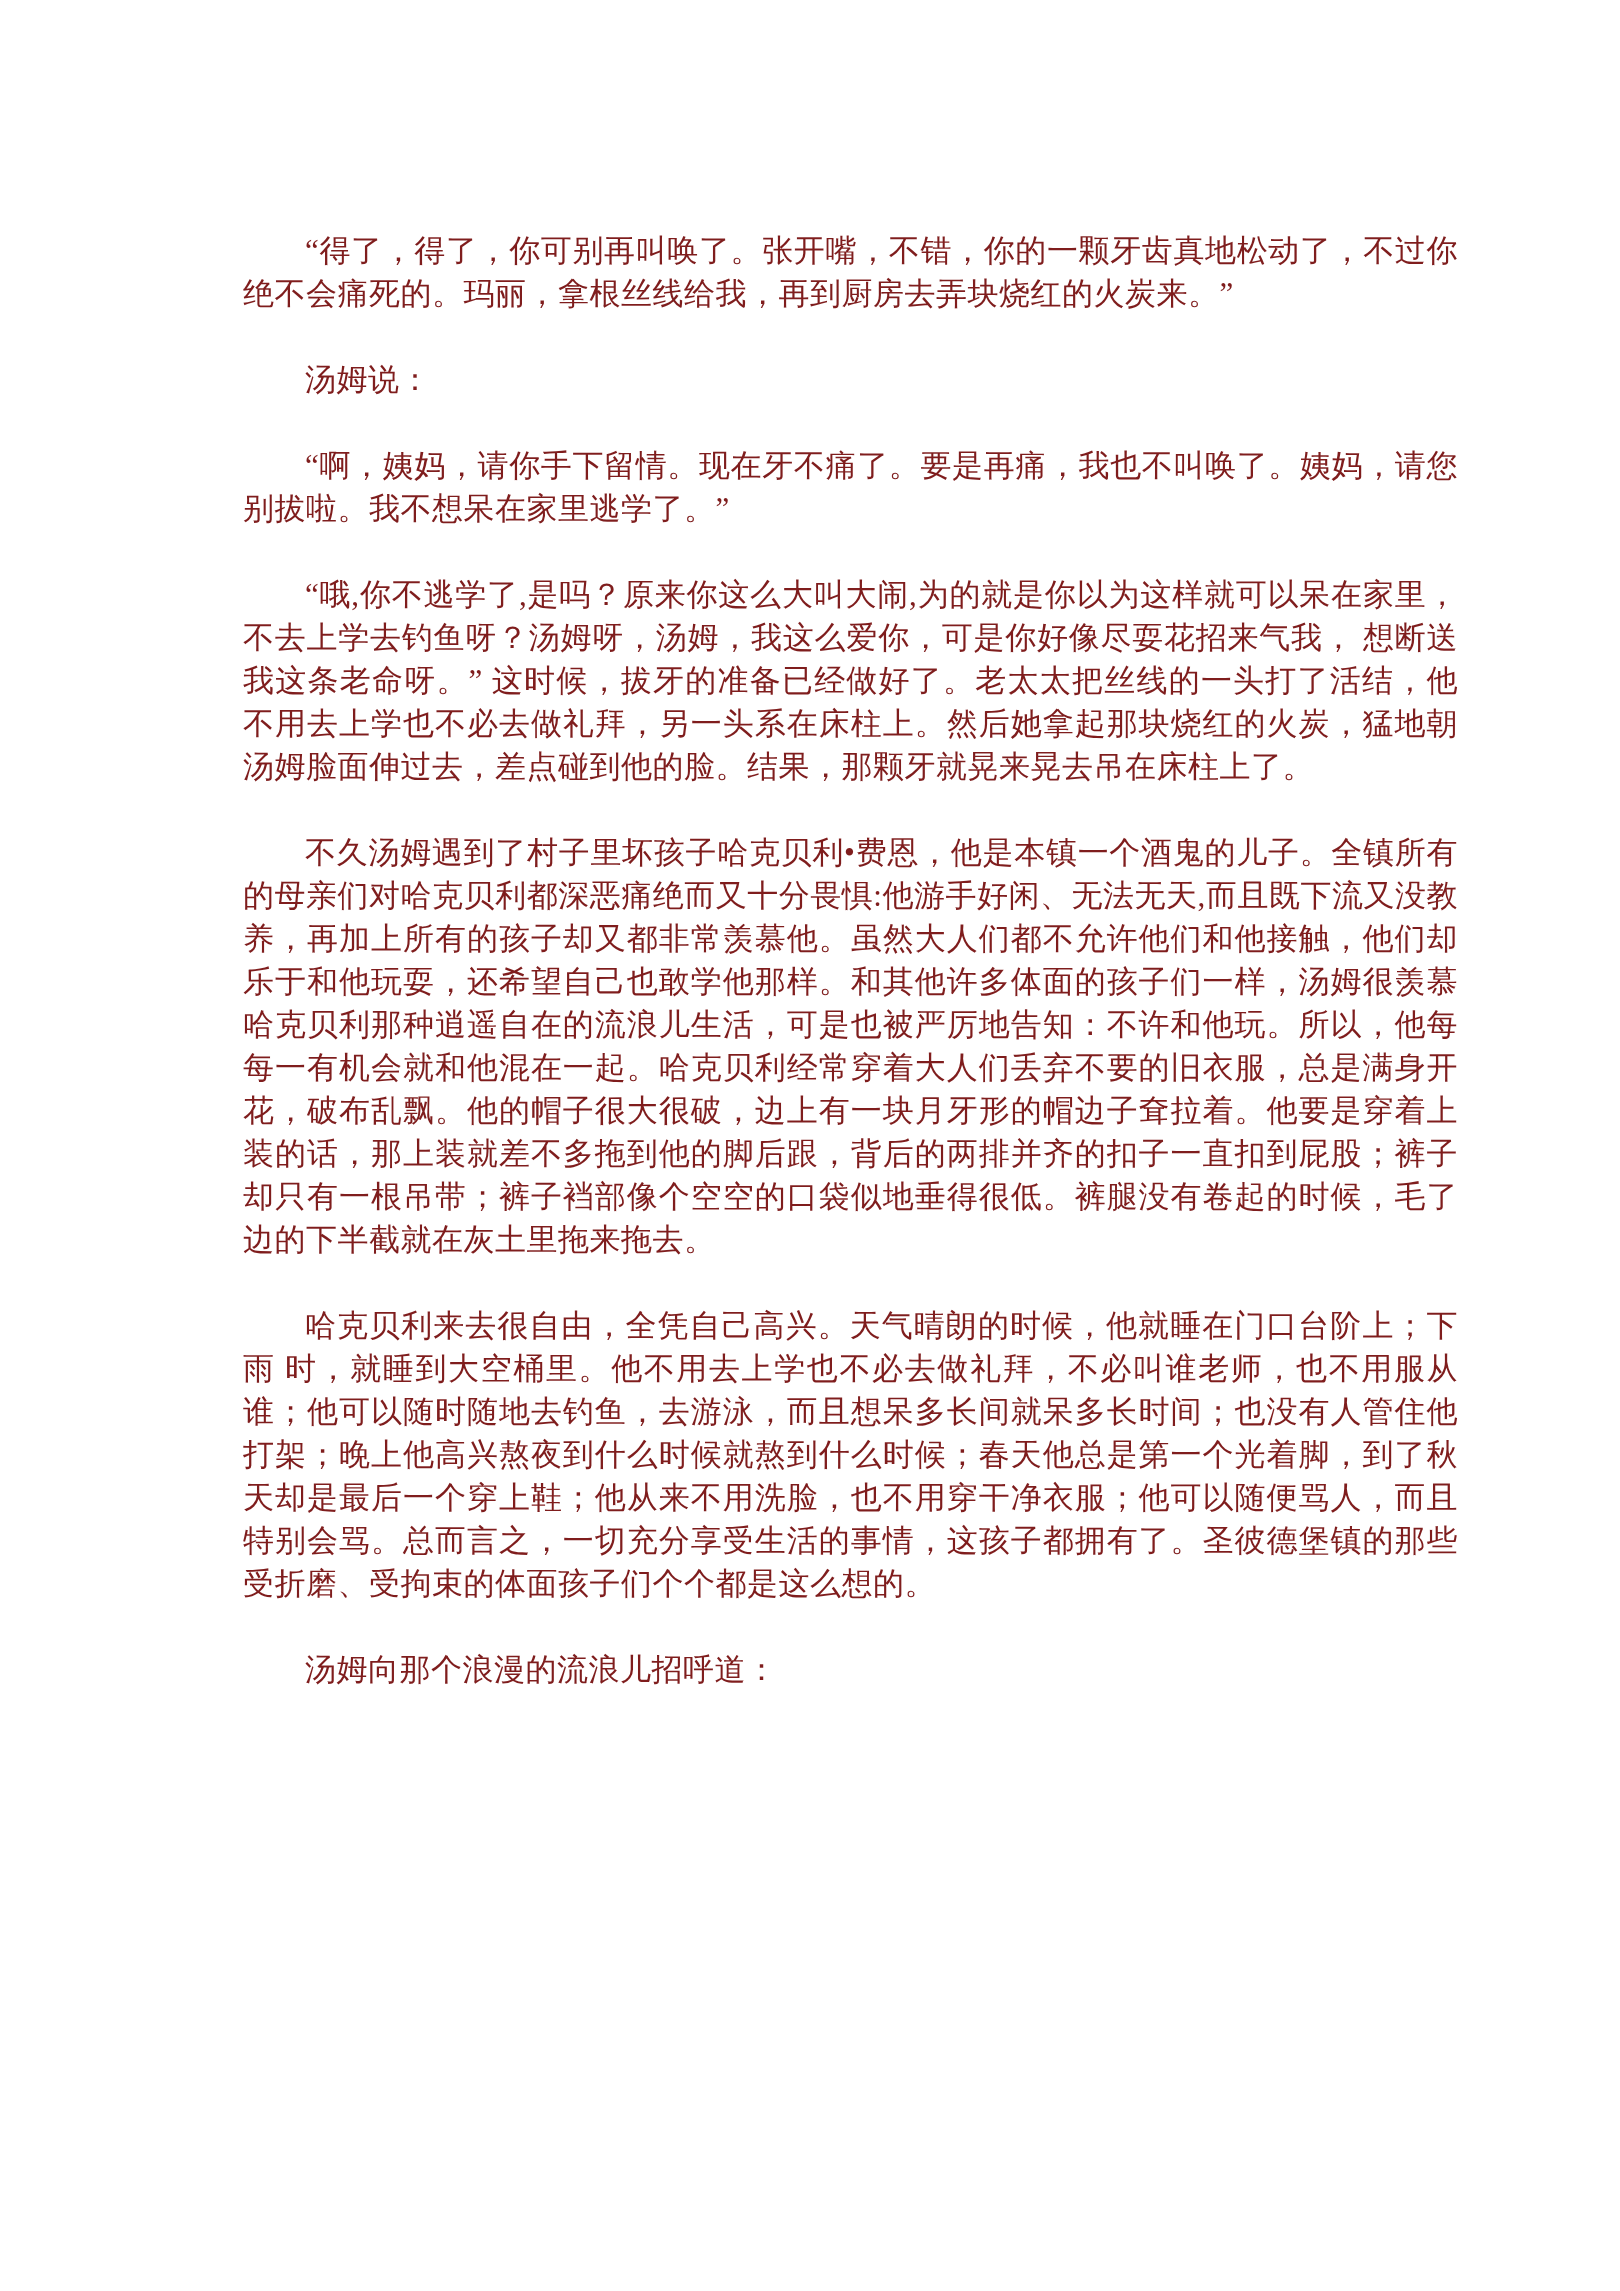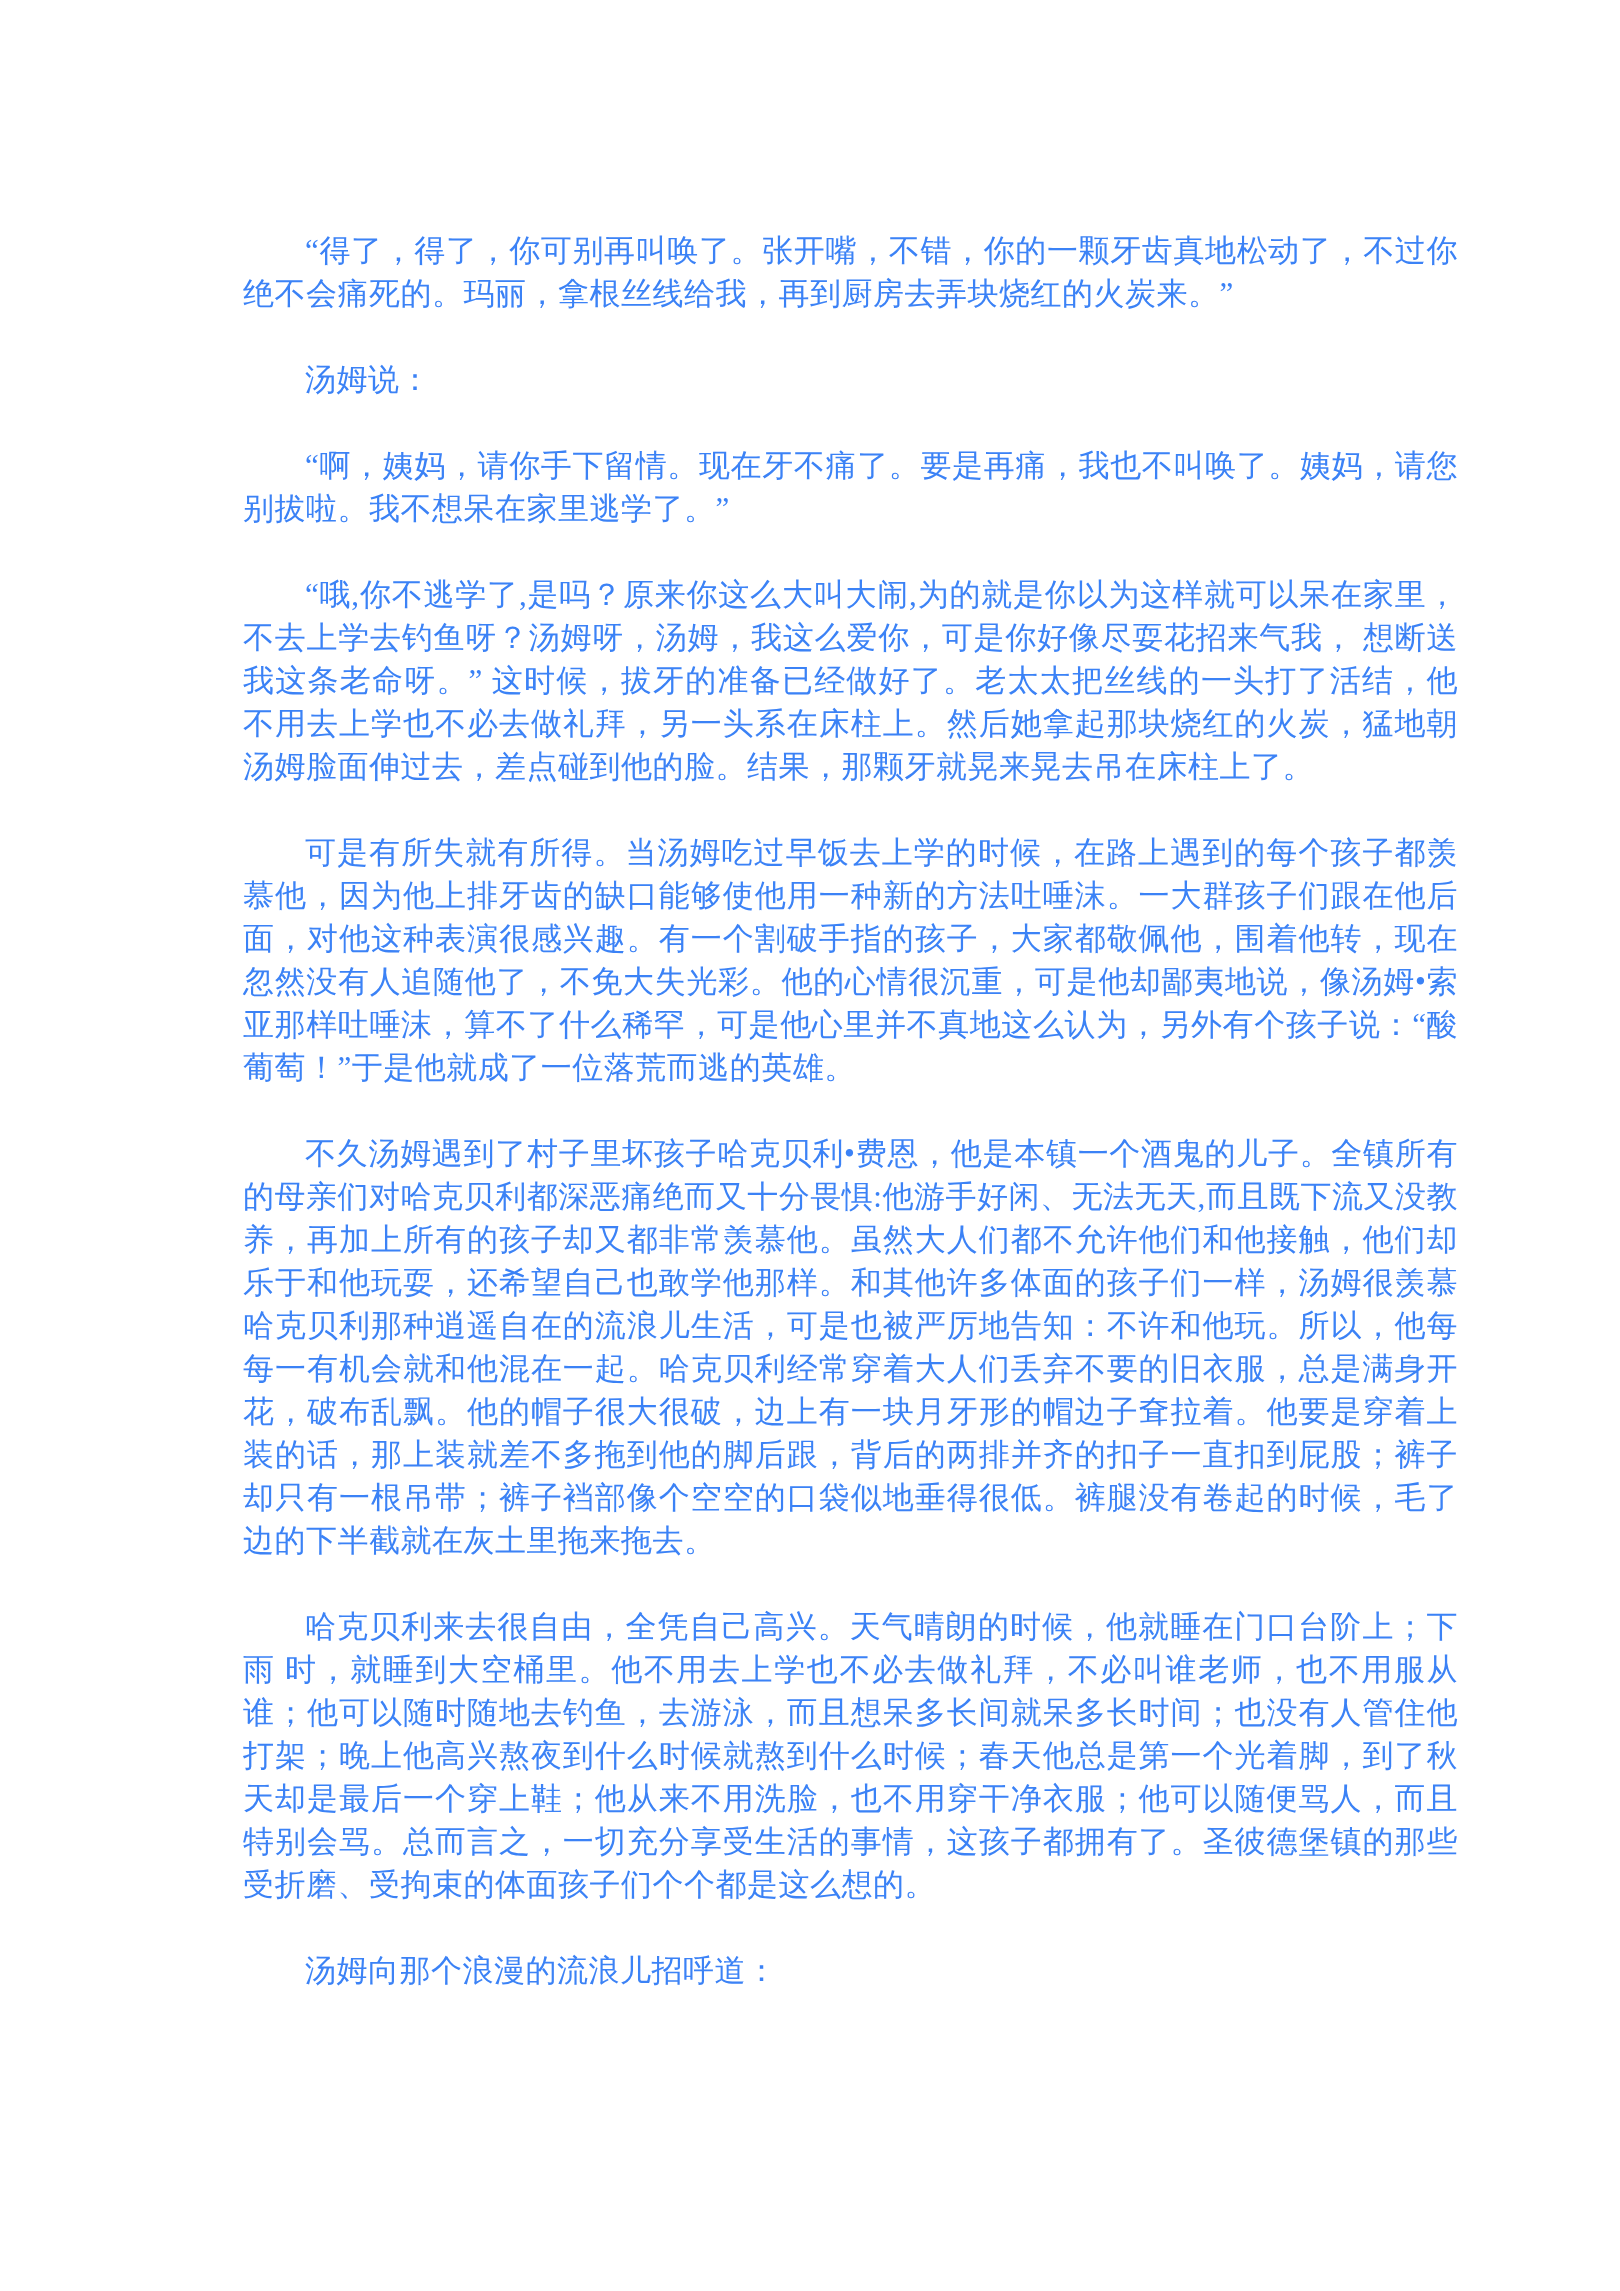--- a/index.html
+++ b/index.html
@@ -25,35 +25,34 @@
   .content {
     position: absolute;
     top: 229px;
     left: 243px;
     width: 1215px;
   }
   .para {
     margin: 0 0 43px 0;
     font-size: 31px;
     line-height: 43px;
-    color: #3b82f6;
+    color: #7f1d1d;
     text-align: justify;
     text-indent: 2em;
     letter-spacing: 0.5px;
     word-break: break-all;
   }
 </style>
 </head>
 <body>
 
 <main class="page">
   <div class="content">
     <p class="para">“得了，得了，你可别再叫唤了。张开嘴，不错，你的一颗牙齿真地松动了，不过你绝不会痛死的。玛丽，拿根丝线给我，再到厨房去弄块烧红的火炭来。”</p>
     <p class="para">汤姆说：</p>
     <p class="para">“啊，姨妈，请你手下留情。现在牙不痛了。要是再痛，我也不叫唤了。姨妈，请您别拔啦。我不想呆在家里逃学了。”</p>
     <p class="para">“哦,你不逃学了,是吗？原来你这么大叫大闹,为的就是你以为这样就可以呆在家里，不去上学去钓鱼呀？汤姆呀，汤姆，我这么爱你，可是你好像尽耍花招来气我， 想断送我这条老命呀。” 这时候，拔牙的准备已经做好了。老太太把丝线的一头打了活结，他不用去上学也不必去做礼拜，另一头系在床柱上。然后她拿起那块烧红的火炭，猛地朝汤姆脸面伸过去，差点碰到他的脸。结果，那颗牙就晃来晃去吊在床柱上了。</p>
-    <p class="para">可是有所失就有所得。当汤姆吃过早饭去上学的时候，在路上遇到的每个孩子都羡慕他，因为他上排牙齿的缺口能够使他用一种新的方法吐唾沫。一大群孩子们跟在他后面，对他这种表演很感兴趣。有一个割破手指的孩子，大家都敬佩他，围着他转，现在忽然没有人追随他了，不免大失光彩。他的心情很沉重，可是他却鄙夷地说，像汤姆•索亚那样吐唾沫，算不了什么稀罕，可是他心里并不真地这么认为，另外有个孩子说：“酸葡萄！”于是他就成了一位落荒而逃的英雄。</p>
     <p class="para">不久汤姆遇到了村子里坏孩子哈克贝利•费恩，他是本镇一个酒鬼的儿子。全镇所有的母亲们对哈克贝利都深恶痛绝而又十分畏惧:他游手好闲、无法无天,而且既下流又没教养，再加上所有的孩子却又都非常羡慕他。虽然大人们都不允许他们和他接触，他们却乐于和他玩耍，还希望自己也敢学他那样。和其他许多体面的孩子们一样，汤姆很羡慕哈克贝利那种逍遥自在的流浪儿生活，可是也被严厉地告知：不许和他玩。所以，他每每一有机会就和他混在一起。哈克贝利经常穿着大人们丢弃不要的旧衣服，总是满身开花，破布乱飘。他的帽子很大很破，边上有一块月牙形的帽边子耷拉着。他要是穿着上装的话，那上装就差不多拖到他的脚后跟，背后的两排并齐的扣子一直扣到屁股；裤子却只有一根吊带；裤子裆部像个空空的口袋似地垂得很低。裤腿没有卷起的时候，毛了边的下半截就在灰土里拖来拖去。</p>
     <p class="para">哈克贝利来去很自由，全凭自己高兴。天气晴朗的时候，他就睡在门口台阶上；下雨 时，就睡到大空桶里。他不用去上学也不必去做礼拜，不必叫谁老师，也不用服从谁；他可以随时随地去钓鱼，去游泳，而且想呆多长间就呆多长时间；也没有人管住他打架；晚上他高兴熬夜到什么时候就熬到什么时候；春天他总是第一个光着脚，到了秋天却是最后一个穿上鞋；他从来不用洗脸，也不用穿干净衣服；他可以随便骂人，而且特别会骂。总而言之，一切充分享受生活的事情，这孩子都拥有了。圣彼德堡镇的那些受折磨、受拘束的体面孩子们个个都是这么想的。</p>
     <p class="para">汤姆向那个浪漫的流浪儿招呼道：</p>
   </div>
 </main>
 
 
 </body></html>

